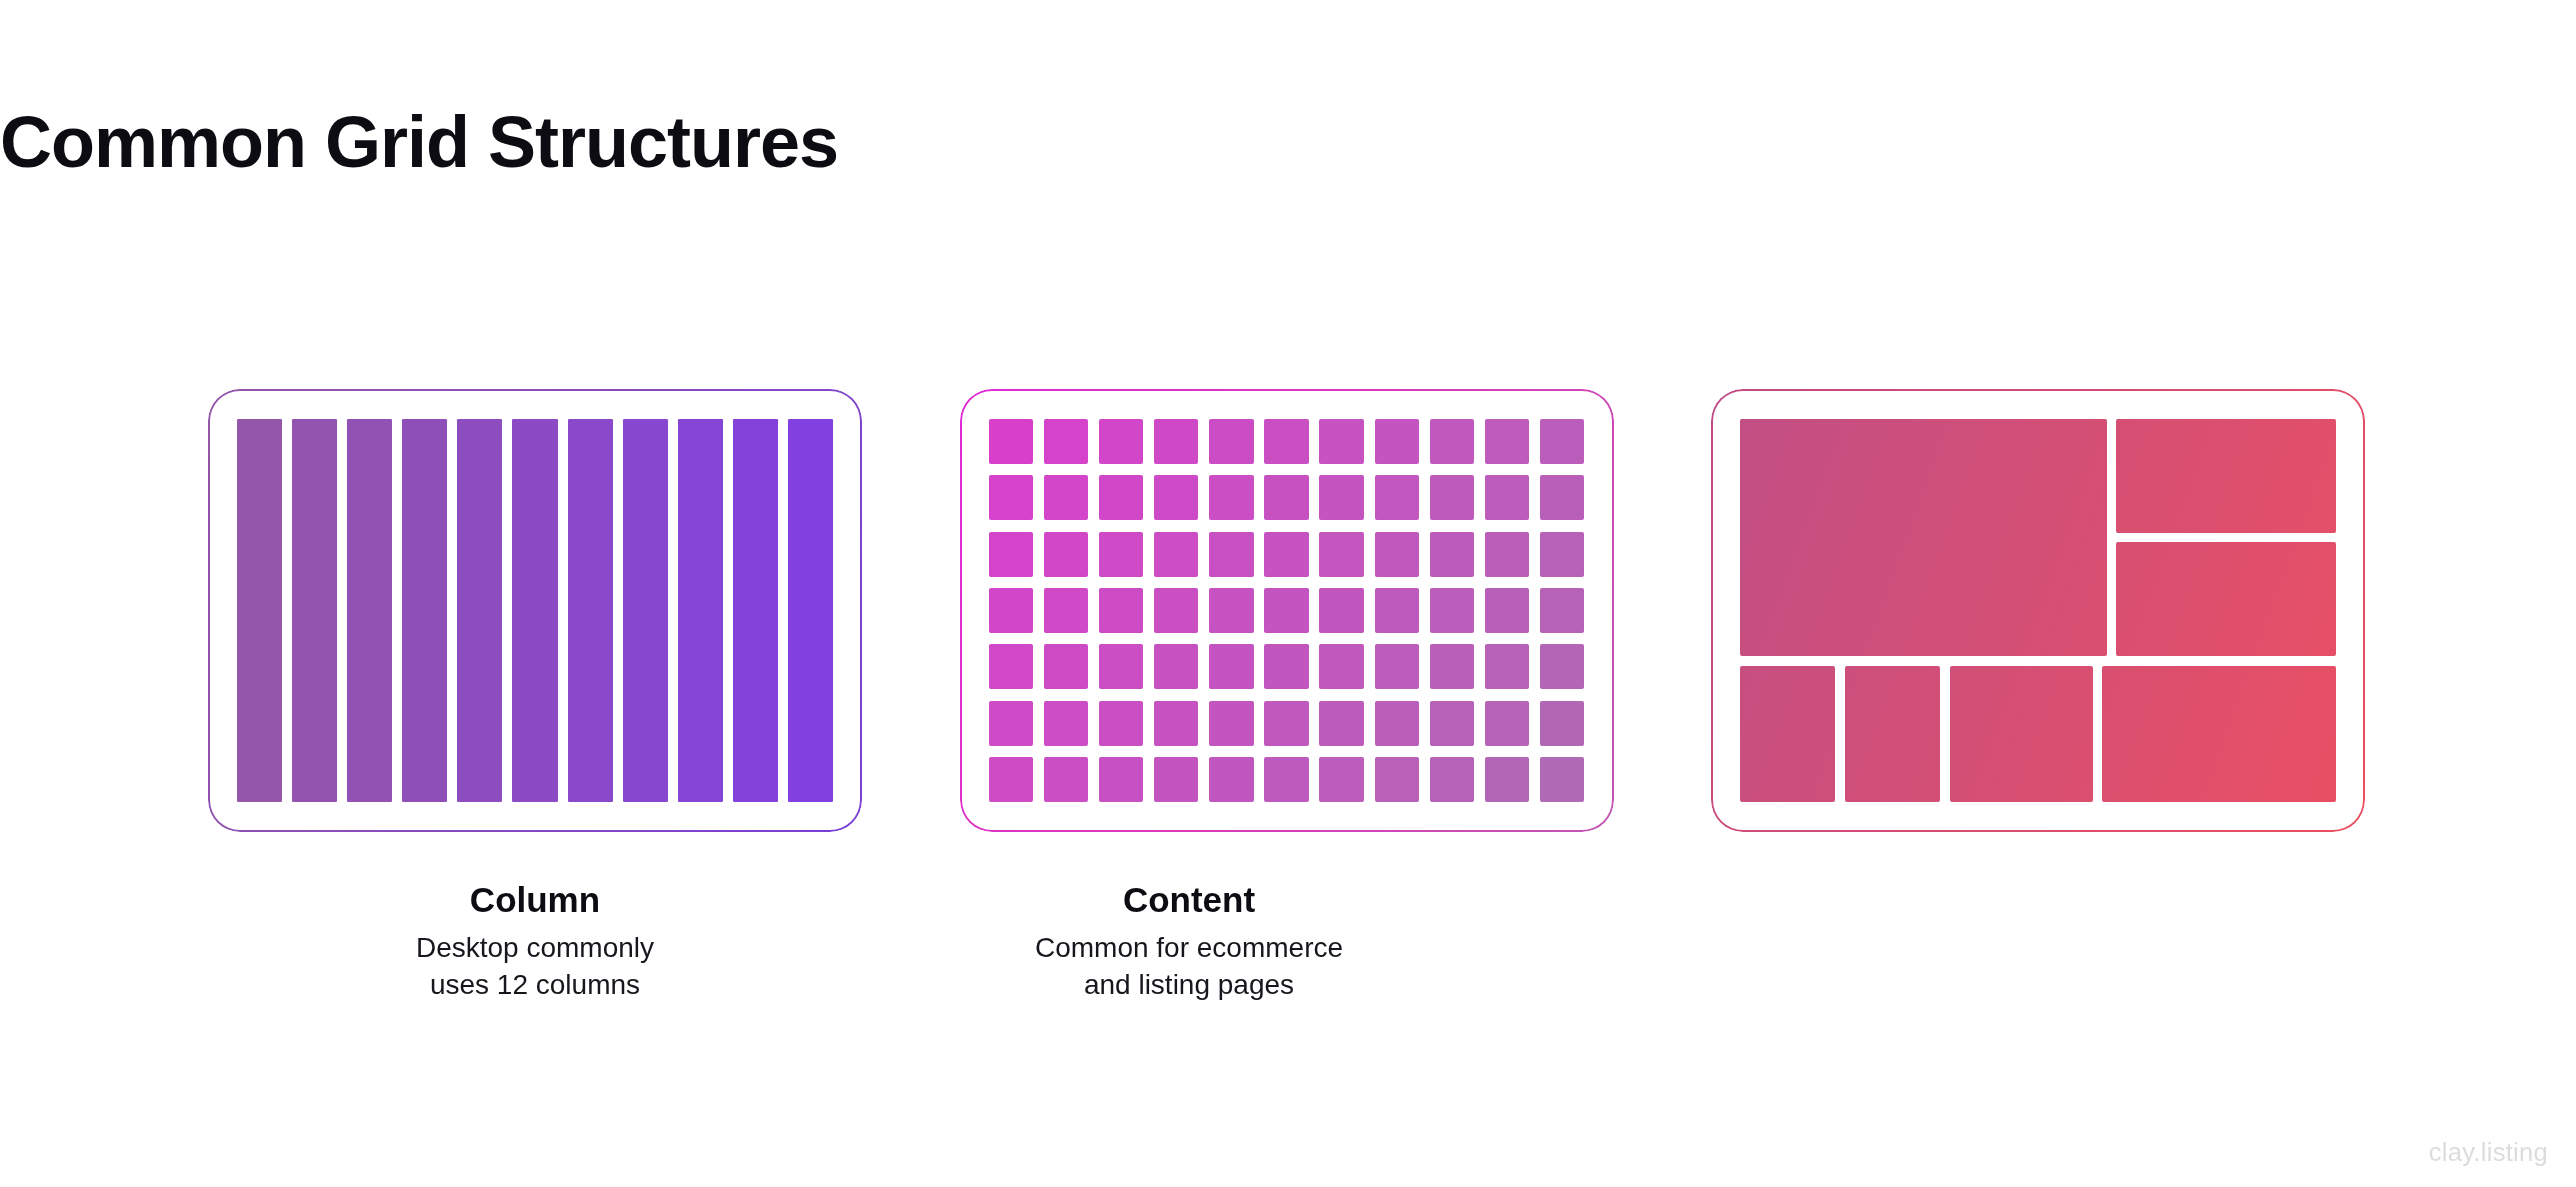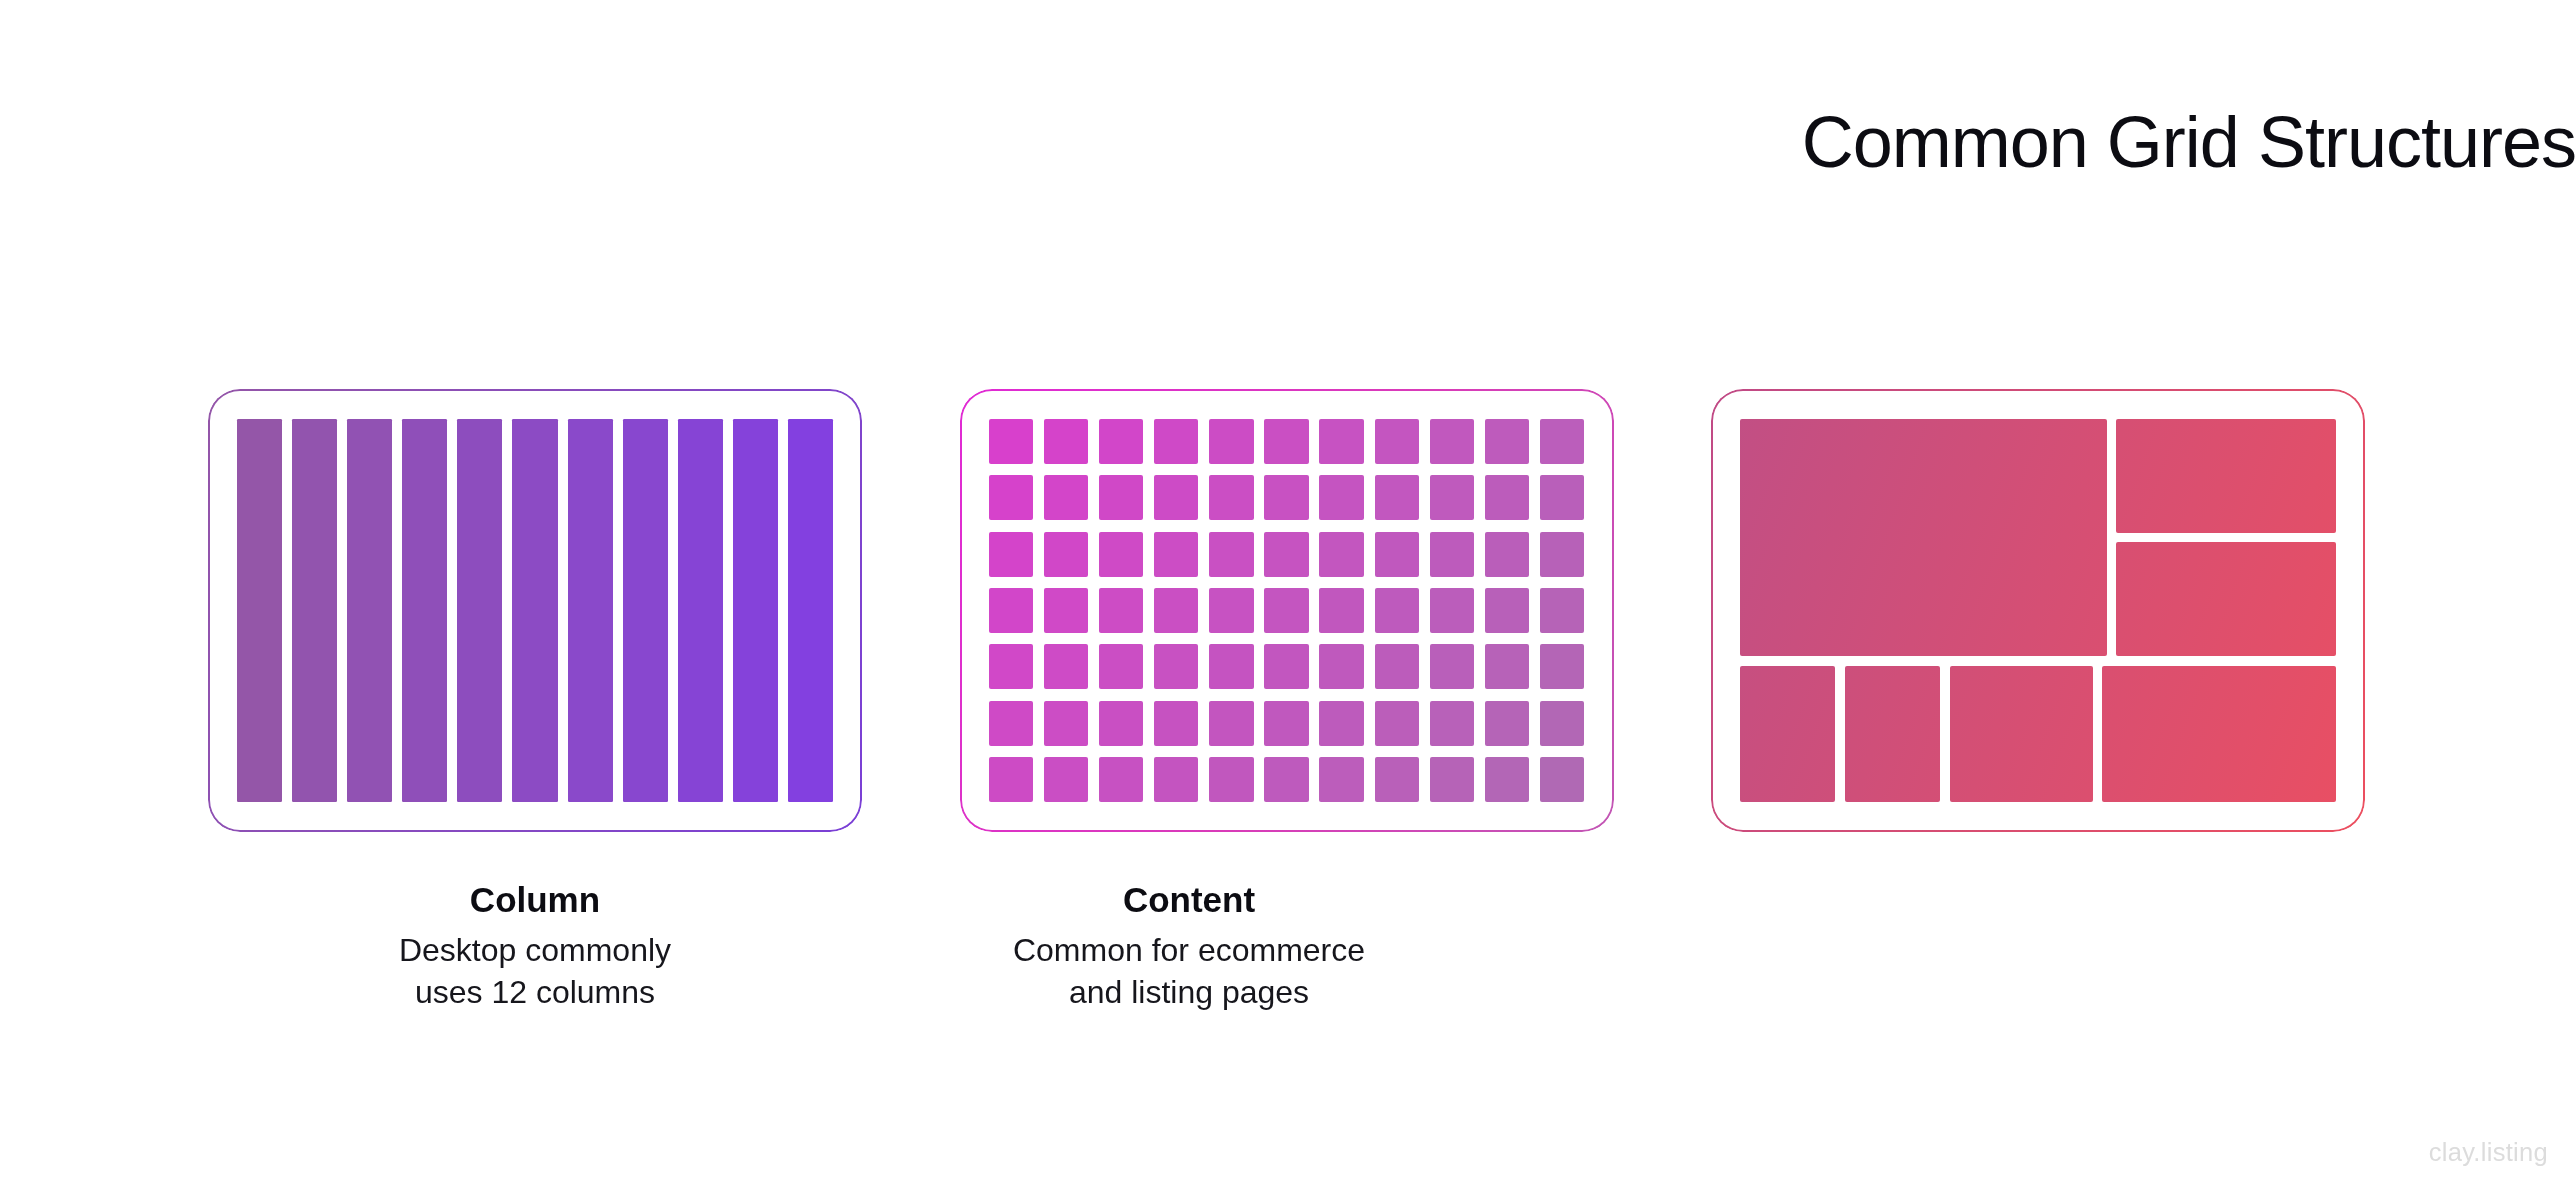--- a/index.html
+++ b/index.html
@@ -15,24 +15,24 @@
     overflow: hidden;
     position: relative;
   }
 
   
   .title {
     position: absolute;
     top: 101px;
     left: 0;
     width: 100%;
-    text-align: right;
+    text-align: left;
     font-size: 72px;
     line-height: 1.14;
-    font-weight: 400;
+    font-weight: 700;
     color: #0c0c12;
     letter-spacing: -1px;
   }
   .title .line { display: block; }
 
   
   .cards {
     position: absolute;
     top: 389px;
     left: 208px;
@@ -148,21 +148,21 @@
     text-align: center;
   }
   .caption-title {
     font-size: 35px;
     font-weight: 700;
     color: #0c0c12;
     line-height: 1.2;
     margin-bottom: 9.4px;
   }
   .caption-desc {
-    font-size: 32px;
+    font-size: 28px;
     font-weight: 400;
     color: #16161c;
     line-height: 1.3;
   }
   .caption-desc .line { display: block; }
 
   
   .watermark {
     position: absolute;
     right: 28px;

